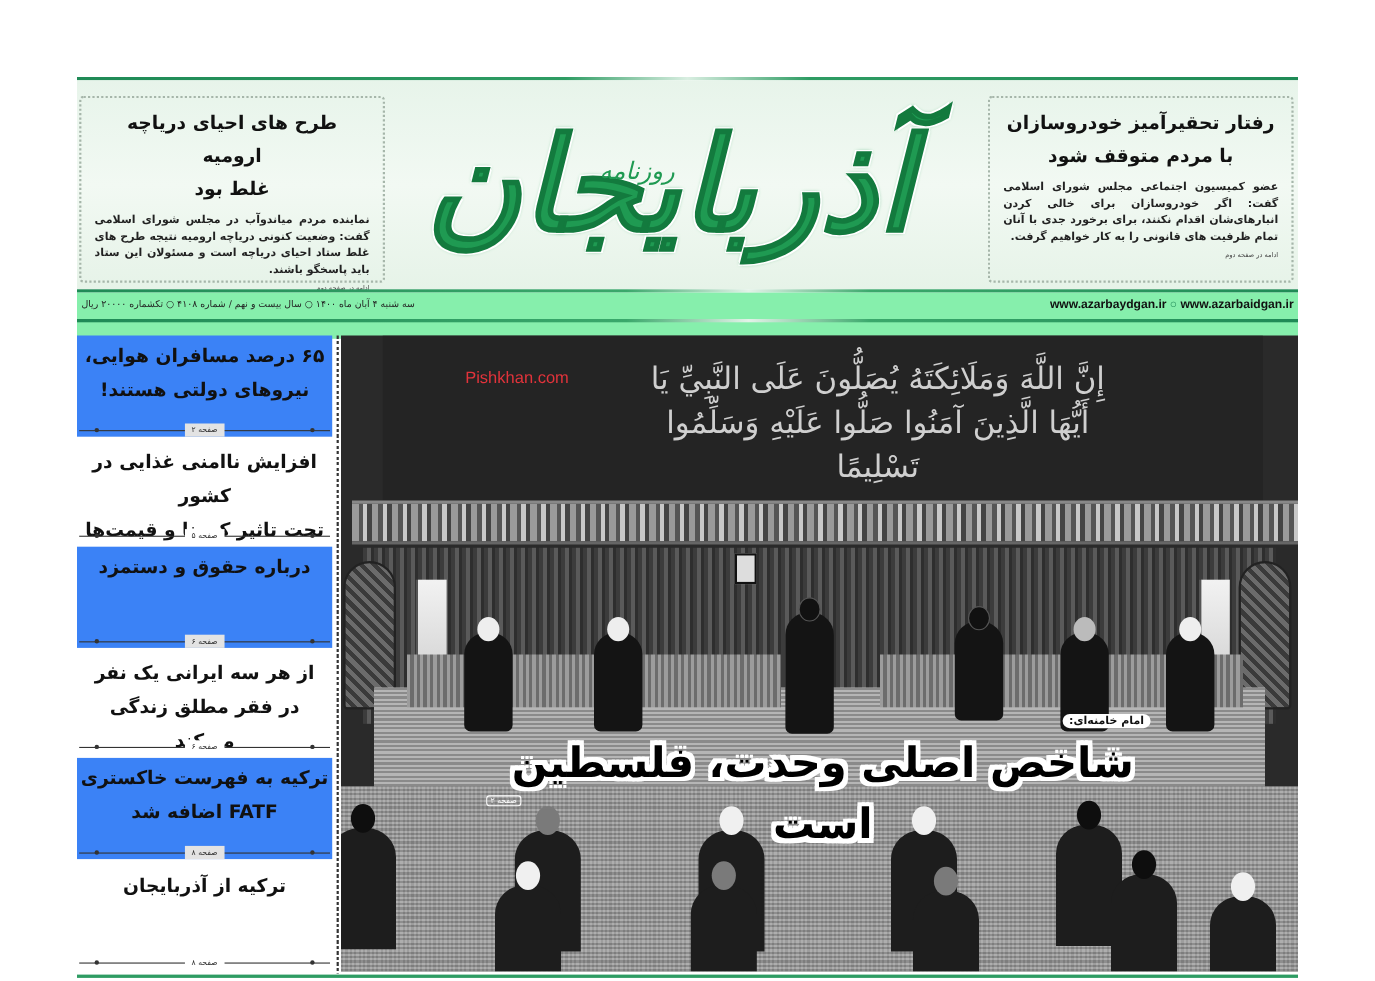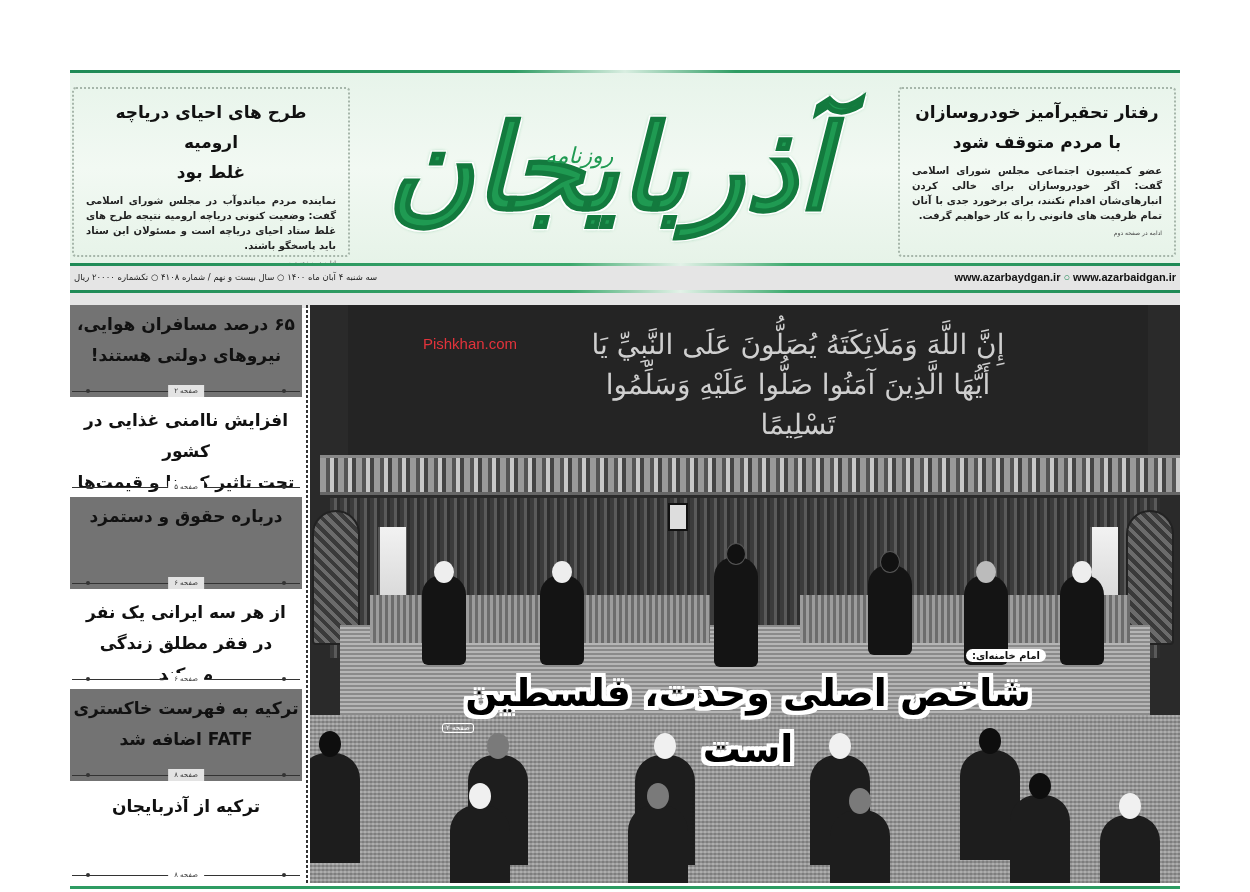--- a/index.html
+++ b/index.html
@@ -27,31 +27,31 @@
     font-family: "DejaVu Serif", serif; font-size: 118px; font-weight: bold; color: #1f9a52;
     font-style: italic; letter-spacing: 2px;
     text-shadow: -2px -2px 0 #fff, 2px -2px 0 #fff, -2px 2px 0 #fff, 2px 2px 0 #fff, 0 0 4px #1f9a52;
     -webkit-text-stroke: 1.5px #137a3e; line-height: 150px; }
   .logo-sub { position: absolute; left: 135px; top: 70px; font-family: Liberation Serif, serif; font-size: 22px;
     font-style: italic; color: #1f9a52; }
 
   
   .info-line-top { position: absolute; left: 0; top: 263px; width: 1110px; height: 3px;
     background: linear-gradient(90deg, #1f8a56 0%, #3aa86b 45%, #e3f2e8 55%, #3aa86b 65%, #1f8a56 100%); }
-  .info-strip { position: absolute; left: 0; top: 266px; width: 1110px; height: 42px; background: #e5e5e5; }
+  .info-strip { position: absolute; left: 0; top: 266px; width: 1110px; height: 42px; background: #86efac; }
   .info-line-bot { position: absolute; left: 0; top: 290px; width: 1110px; height: 3px;
     background: linear-gradient(90deg, #1f8a56 0%, #3aa86b 45%, #e3f2e8 55%, #3aa86b 65%, #1f8a56 100%); }
   .date-line { position: absolute; left: 4px; top: 6px; direction: rtl; font-size: 8.5px; color: #222; white-space: nowrap; }
   .urls { position: absolute; right: 4px; top: 5px; font-family: "Liberation Sans", sans-serif; font-weight: bold; font-size: 11px; color: #111; }
   .urls .sep { color: #1f8a56; font-weight: normal; margin: 0 3px; }
 
   
   .sidebar { position: absolute; left: 0; top: 305px; width: 232px; height: 580px; }
   .side-item { position: absolute; left: 0; width: 232px; direction: rtl; text-align: center; padding-top: 4px; }
-  .side-item.shaded { background: #737373; }
+  .side-item.shaded { background: #3b82f6; }
   .side-title { font-weight: bold; font-size: 17px; line-height: 31px; color: #111; }
   .side-ref { position: absolute; left: 0; bottom: 0; width: 232px; height: 12px; }
   .side-ref .rule { position: absolute; left: 2px; right: 2px; top: 6px; height: 1px; background: #333; }
   .side-ref .dot { position: absolute; top: 4px; width: 4px; height: 4px; background: #333; border-radius: 50%; }
   .side-ref .label { position: absolute; left: 50%; top: 0; transform: translateX(-50%); background: inherit;
     font-size: 7px; color: #333; padding: 0 6px; line-height: 12px; direction: rtl; white-space: nowrap; }
   .side-item.shaded .side-ref .label { background: #e3e3e3; }
   .side-item:not(.shaded) .side-ref .label { background: #fff; }
   .side-divider-v { position: absolute; left: 236px; top: 305px; width: 2px; height: 580px;
     background: repeating-linear-gradient(180deg, #333 0 3px, #fff 3px 5px); }

